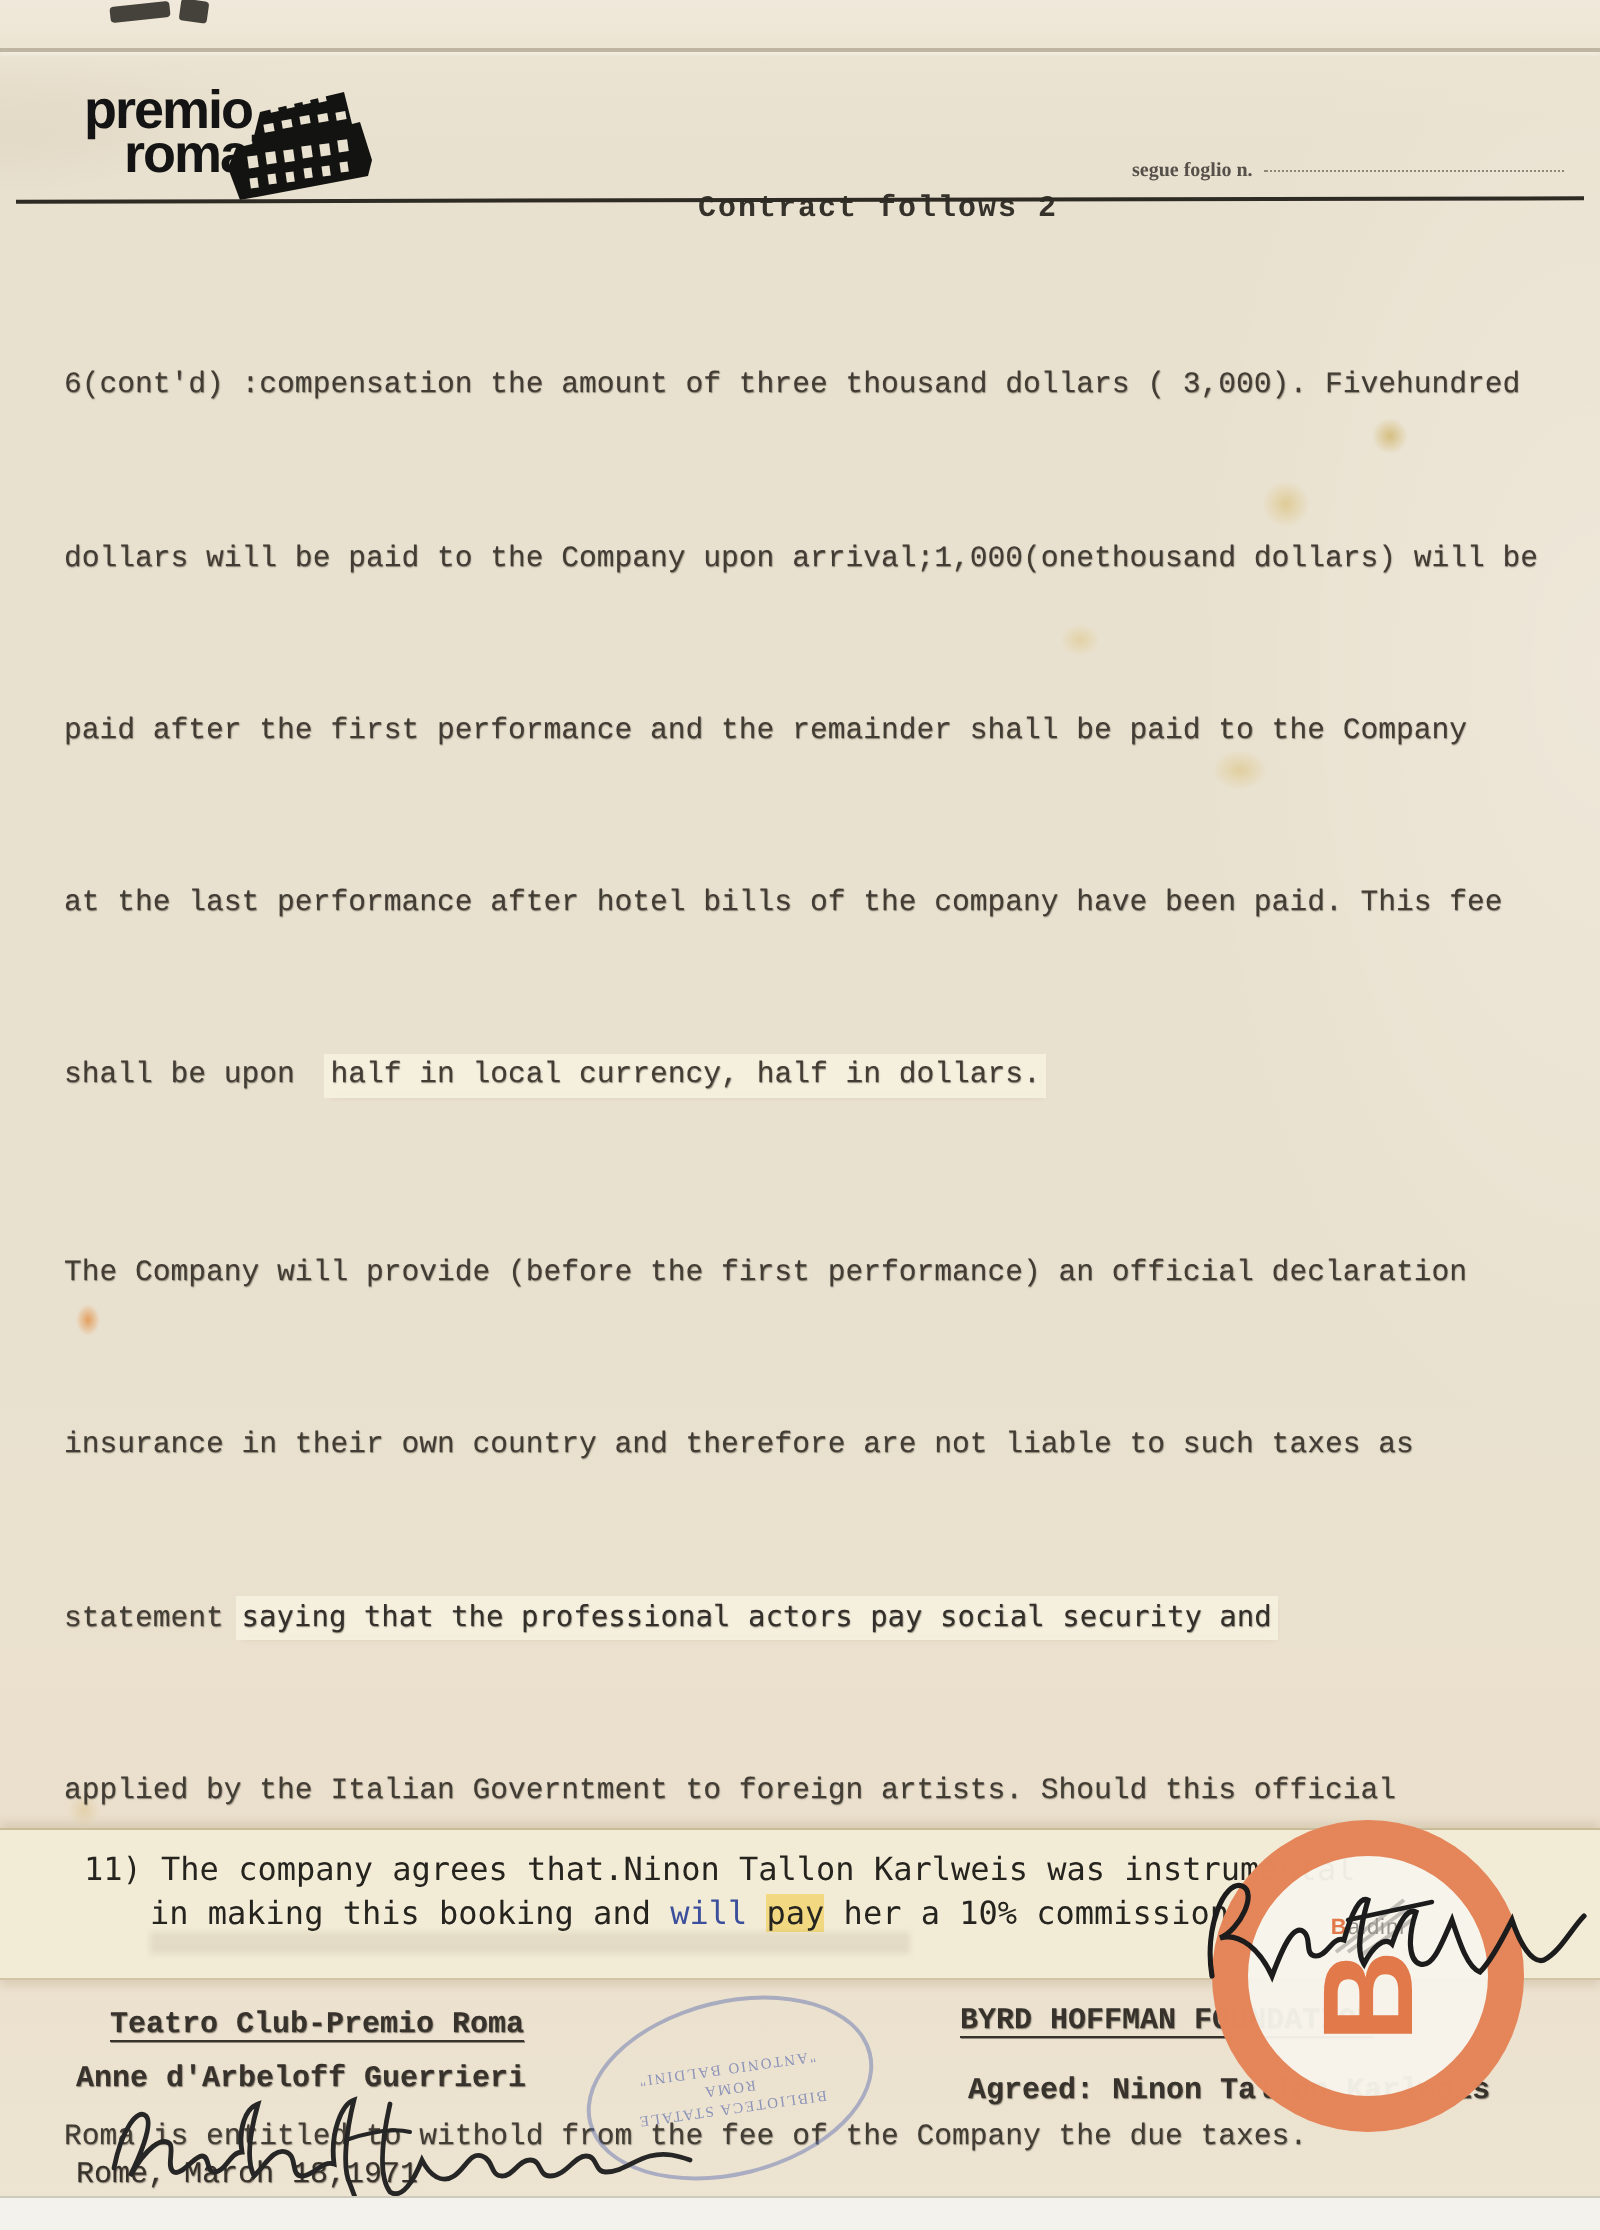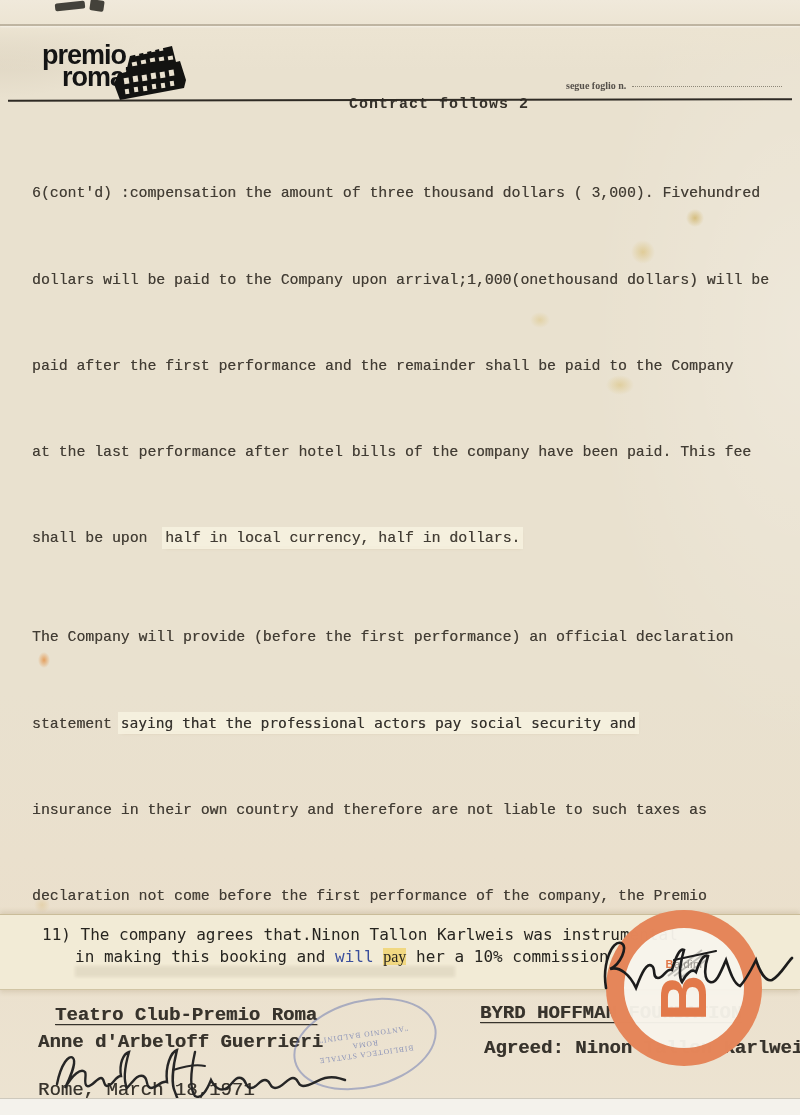--- a/index.html
+++ b/index.html
@@ -38,24 +38,24 @@
   .tape{background:rgba(246,240,222,0.95);box-shadow:0 0 0 3px rgba(246,240,222,0.95),1px 2px 3px rgba(160,140,90,0.35);}
   .tape.alt{font-family:"DejaVu Sans Mono",monospace;font-size:14.5px;color:#33302c;}
   
   .insert-strip{position:absolute;left:0;top:914px;width:800px;height:74px;background:#f2ebd6;
     border-top:1px solid rgba(170,150,105,0.55);border-bottom:1px solid rgba(170,150,105,0.45);
     box-shadow:0 -3px 4px rgba(150,130,90,0.18),0 3px 4px rgba(150,130,90,0.18);
     font-family:"DejaVu Sans Mono",monospace;font-size:16px;color:#26241f;line-height:22px;}
   .insert-strip .ln1{margin:9px 0 0 42px;white-space:pre;}
   .insert-strip .ln2{margin:0 0 0 75px;white-space:pre;}
   .ink-blue{color:#3b4f9c;}
-  .hl-yellow{background:rgba(240,200,60,0.55);font-family:Liberation Serif, serif;}
+  .hl-yellow{background:rgba(240,200,60,0.55);}
   .ghost{position:absolute;left:75px;top:966px;width:380px;height:11px;background:rgba(120,105,75,0.12);filter:blur(1.5px);}
   
-  .ft{position:absolute;font-size:19px;white-space:pre;color:#37332c;text-shadow:0.4px 0.4px 0.6px rgba(50,42,32,0.6);text-align:right;}
+  .ft{position:absolute;font-size:15px;white-space:pre;color:#37332c;text-shadow:0.4px 0.4px 0.6px rgba(50,42,32,0.6);text-align:right;}
   .ft.u{font-weight:bold;text-decoration:underline;text-underline-offset:4px;}
   .sig-svg{position:absolute;}
   
   .oval-stamp{position:absolute;left:292px;top:1000px;width:142px;height:84px;border:2px solid rgba(95,111,174,0.55);
     border-radius:50%;transform:rotate(-14deg);display:flex;align-items:center;justify-content:center;opacity:.85;}
   .oval-inner{transform:rotate(186deg);text-align:center;font-family:"Liberation Serif",serif;
     font-size:7.5px;letter-spacing:1px;color:rgba(95,111,174,0.8);line-height:10px;}
   
   .circle-stamp{position:absolute;left:606px;top:910px;width:120px;height:120px;border-radius:50%;
     border:18px solid rgba(226,122,74,0.90);background:rgba(247,244,235,0.96);}
@@ -113,22 +113,23 @@
   </div>
   <div class="rule"></div>
 
   <div class="doc-body">
     <div>6(cont'd) :compensation the amount of three thousand dollars ( 3,000). Fivehundred</div>
     <div>dollars will be paid to the Company upon arrival;1,000(onethousand dollars) will be</div>
     <div>paid after the first performance and the remainder shall be paid to the Company</div>
     <div>at the last performance after hotel bills of the company have been paid. This fee</div>
     <div><span>shall be upon  </span><span class="tape">half in local currency, half in dollars.</span></div>
     <div class="gap">The Company will provide (before the first performance) an official declaration</div>
+    <div>insurance in their own country and therefore are not liable to such taxes as</div>
     <div><span>statement </span><span class="tape alt">saying that the professional actors pay social security and</span></div>
-    <div>insurance in their own country and therefore are not liable to such taxes as</div>
+    <div>applied by the Italian Governtment to foreign artists. Should this official</div>
     <div>declaration not come before the first performance of the company, the Premio</div>
     <div>Roma is entitled to withold from the fee of the Company the due taxes.</div>
     
     
     
     
     
     
     
     

